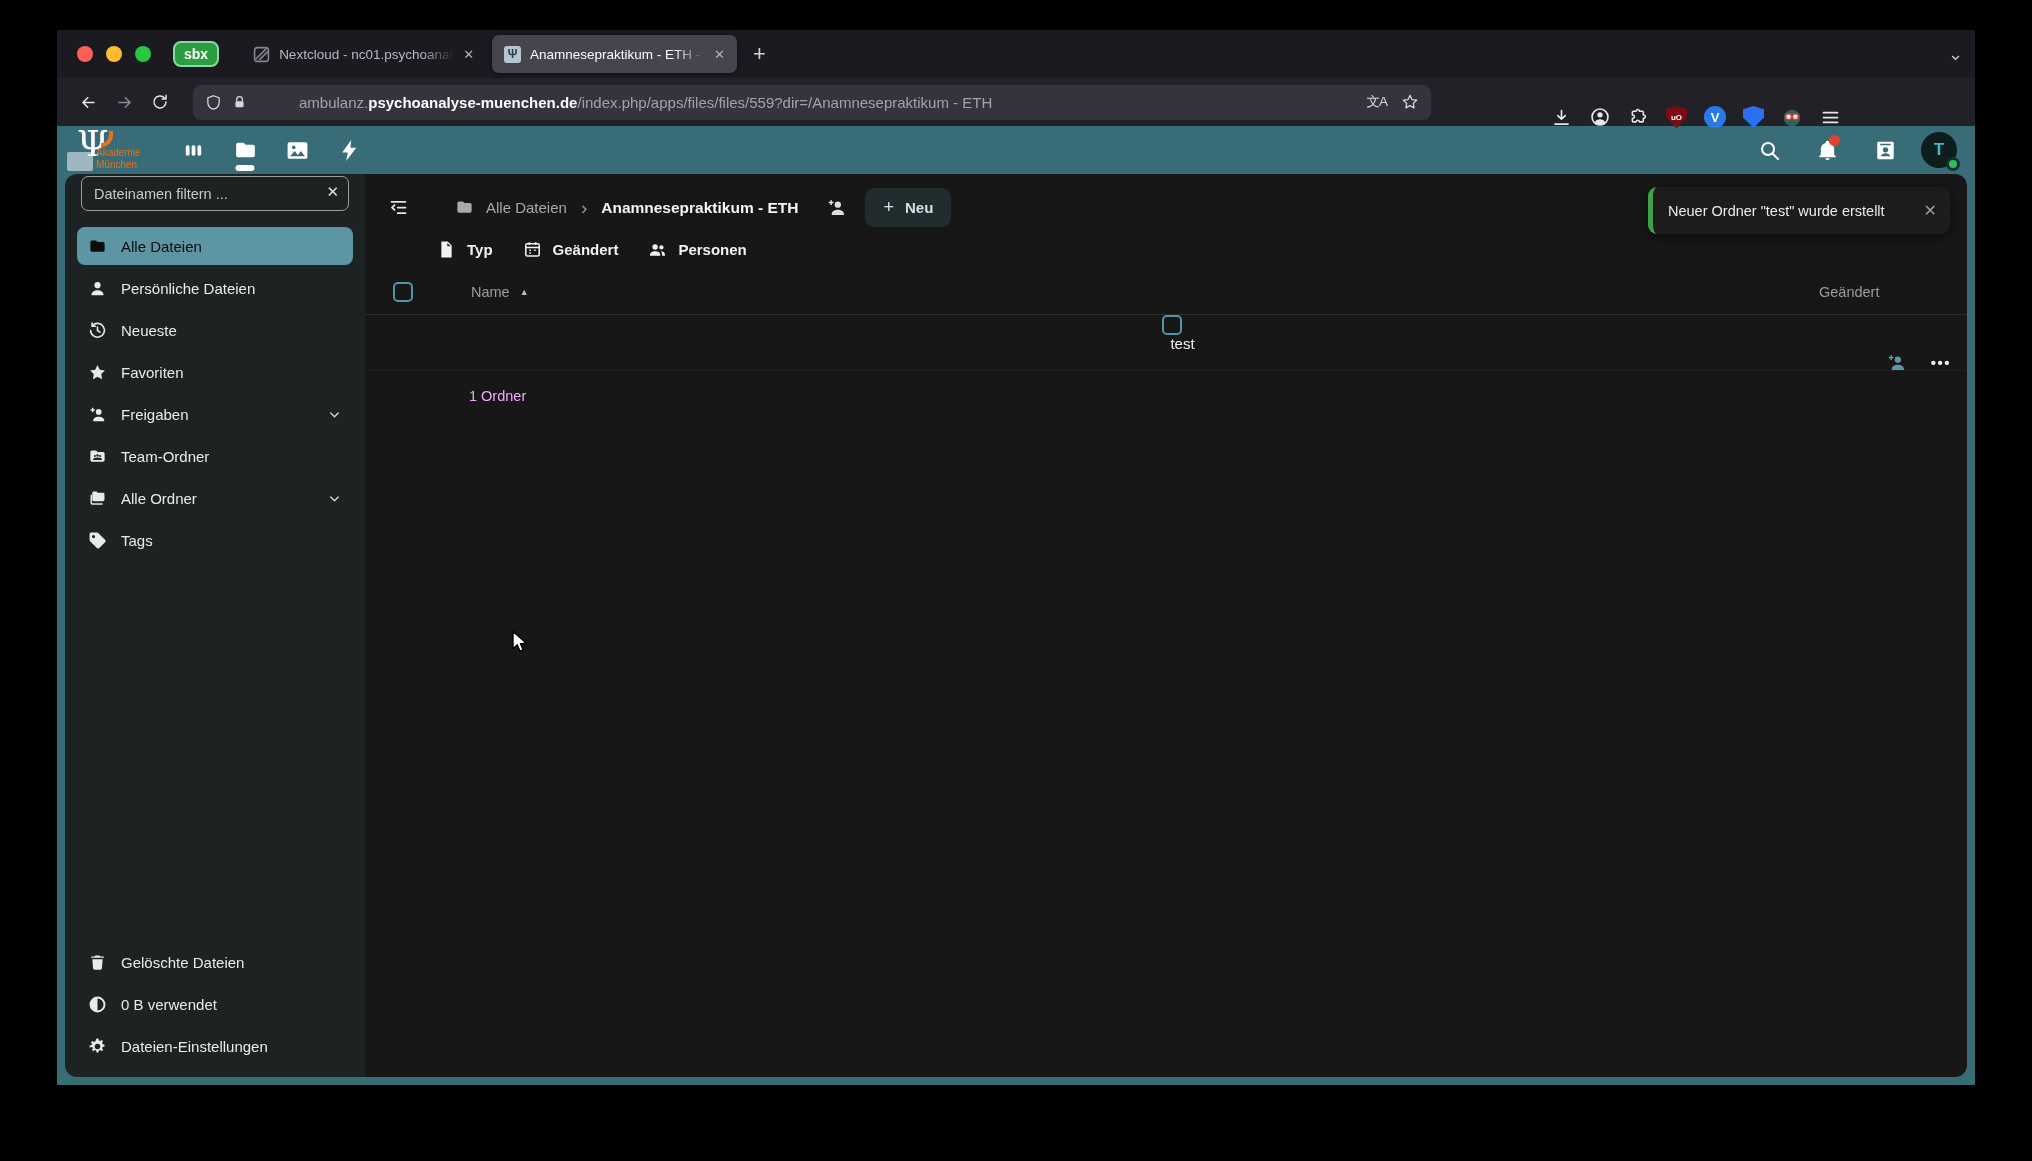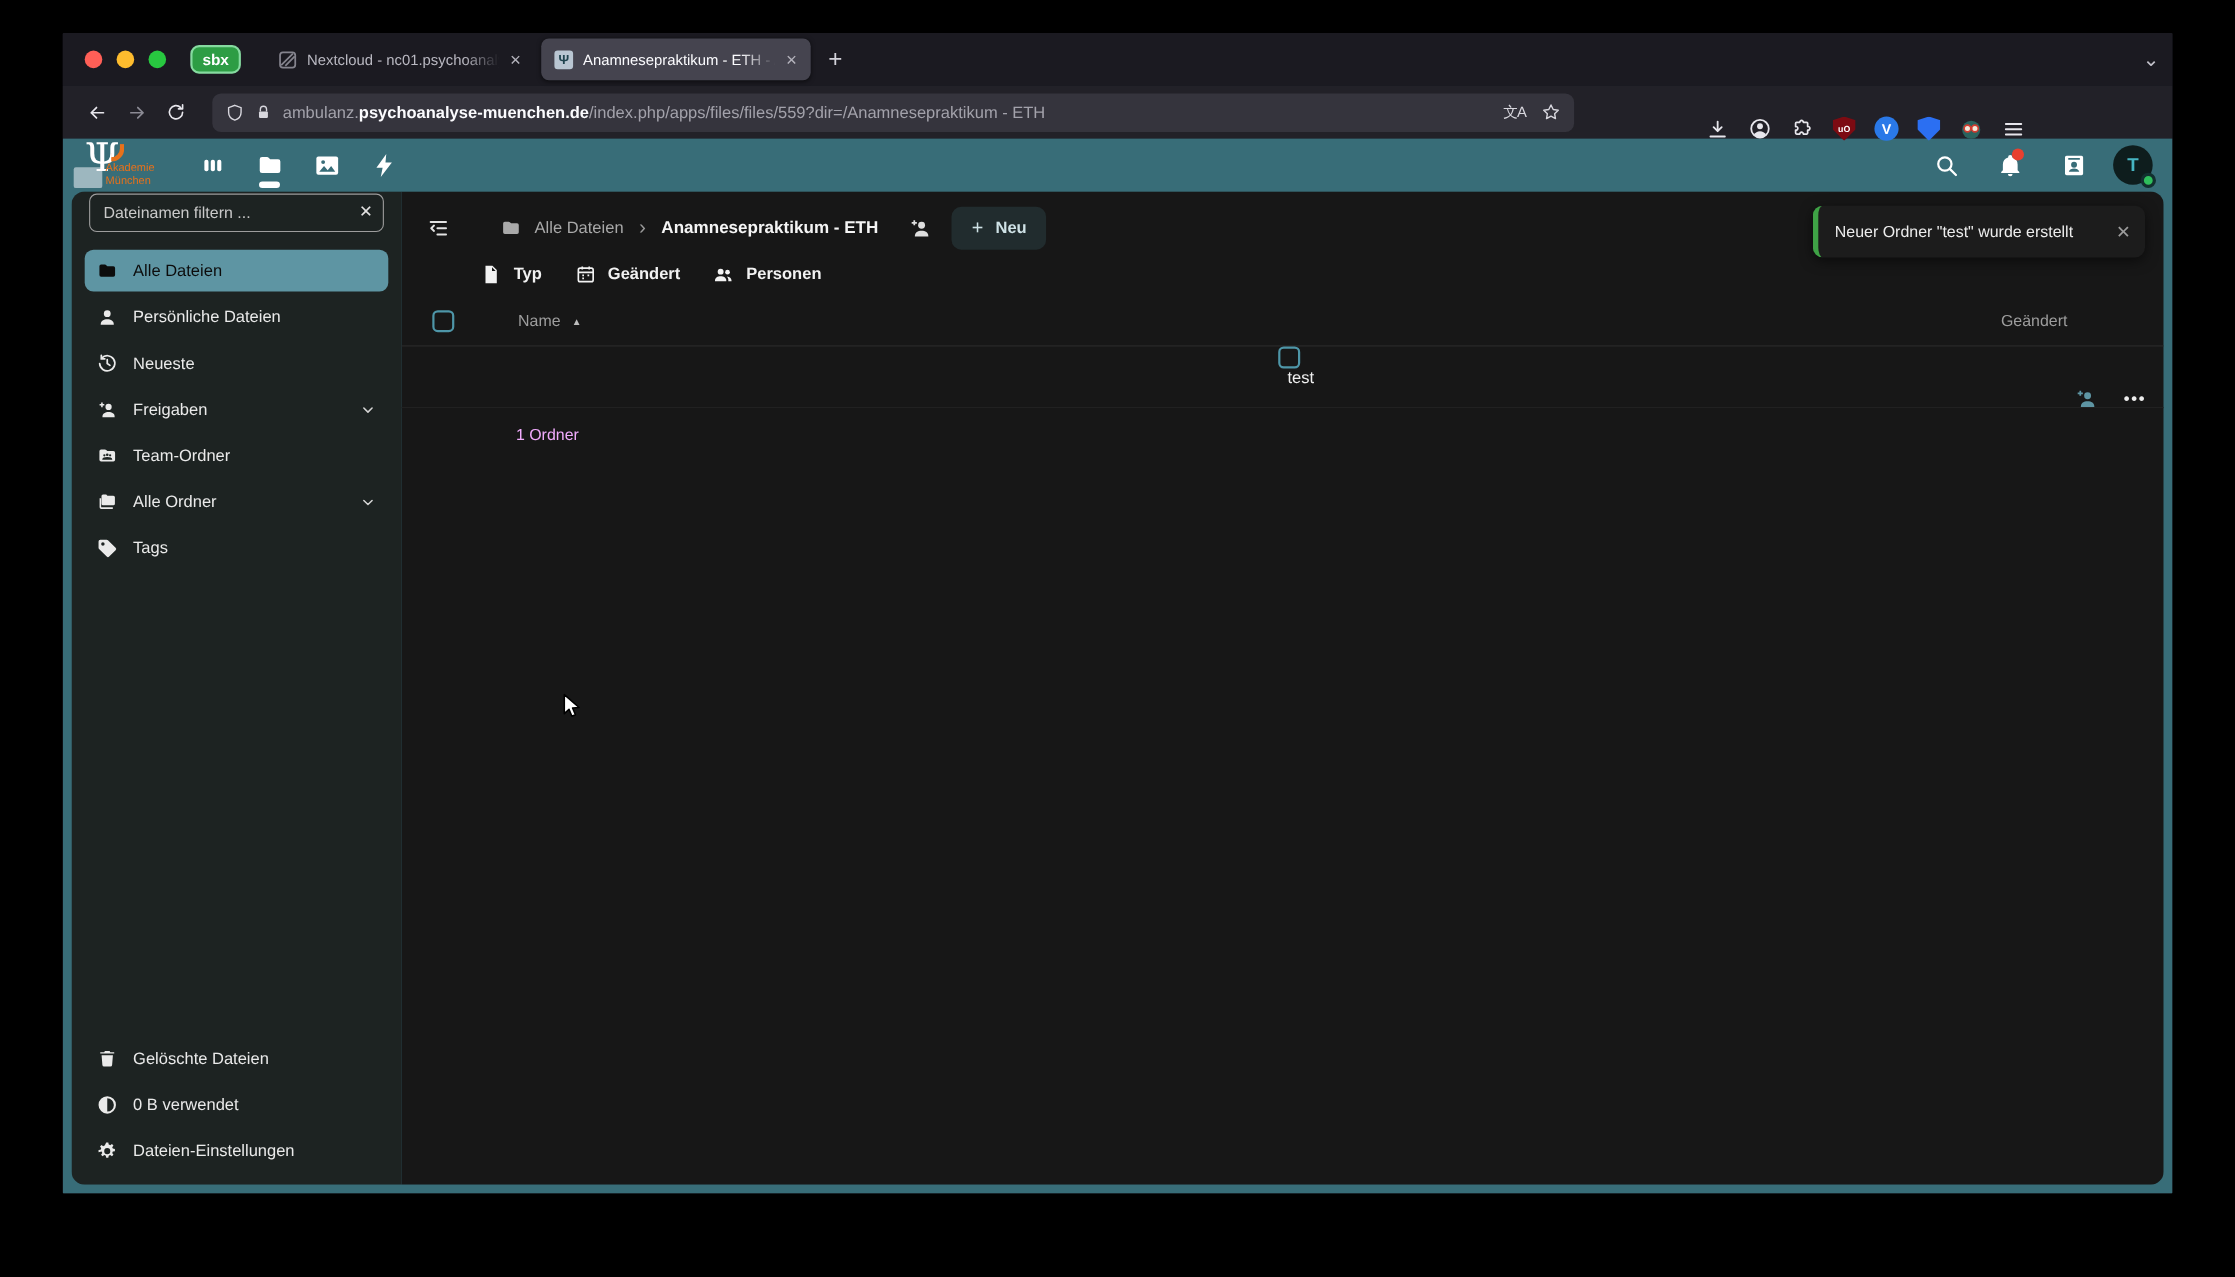--- a/index.html
+++ b/index.html
@@ -29,21 +29,21 @@
   .newtab { color:#d3d2da; font-size:22px; font-weight:300; margin-left:10px; }
   .alltabs { margin-left:auto; color:#c2c1ca; font-size:18px; }
 
   
   .navbar { height:48px; display:flex; align-items:center; background:#222128; padding:0 14px; gap:2px; }
   .nav-btn { width:34px; height:34px; display:flex; align-items:center; justify-content:center;
     color:#e7e6ec; border-radius:6px; }
   .nav-btn.dim { color:#8b8a94; }
   .urlbar { width:1238px; height:35px; background:#35343d; border-radius:8px; display:flex; align-items:center;
     padding:0 12px; gap:10px; margin:0 10px 0 14px; color:#d8d7de; font-size:15px; }
-  .url-text { flex:1; white-space:nowrap; overflow:hidden; }
+  .url-text { flex:1; white-space:nowrap; overflow:hidden;margin-left:42px; }
   .url-sub,.url-path { color:#a3a2ab; }
   .url-domain { color:#fbfbfe; font-weight:bold; }
   .urlbar-right { display:flex; align-items:center; gap:14px; color:#d8d7de; }
   .translate-glyph { font-size:13.5px; letter-spacing:-1px; }
   .ext-area { display:flex; align-items:center; gap:17px; margin-left:108px; color:#e7e6ec;margin-top:30px; }
   .badge-circle { width:22px; height:22px; border-radius:50%; background:#2a79e8; color:#fff; font-weight:bold;
     font-size:13px; display:flex; align-items:center; justify-content:center; }
   .shield-clip { width:21px; height:22px; display:flex; align-items:center; justify-content:center;
     clip-path:polygon(50% 0,100% 15%,100% 52%,50% 100%,0 52%,0 15%); color:#fff; font-weight:bold; font-size:8px; }
   .ublock { background:#7d0b12; }
@@ -313,20 +313,26 @@
         <div class="nav-item">
           <svg viewBox="0 0 24 24" fill="none" stroke="currentColor" stroke-width="2" stroke-linecap="round">
               <path d="M5.6 5.8A8.7 8.7 0 1 1 3.3 12"></path>
               <path d="M5.2 2.6v4h4"></path>
               <path d="M12 7.6V12l3.1 2.1"></path>
             </svg>
           <span>Neueste</span>
         </div>
         <div class="nav-item">
           <svg viewBox="0 0 24 24" fill="currentColor">
+              <path d="M12 2.6l2.9 5.9 6.5.9-4.7 4.6 1.1 6.4L12 17.4l-5.8 3 1.1-6.4-4.7-4.6 6.5-.9z"></path>
+            </svg>
+          <span>Favoriten</span>
+        </div>
+        <div class="nav-item">
+          <svg viewBox="0 0 24 24" fill="currentColor">
               <circle cx="13.5" cy="8.8" r="3.6"></circle>
               <path d="M6.5 20c0-3.5 3.1-5.3 7-5.3s7 1.8 7 5.3v.5h-14z"></path>
               <path d="M5 3.6h1.8v1.8h1.8v1.8H6.8V9H5V7.2H3.2V5.4H5z"></path>
             </svg>
           <span>Freigaben</span>
           <span class="ni-chevron">
               <svg viewBox="0 0 24 24" fill="none" stroke="currentColor" stroke-width="2.2" stroke-linecap="round" stroke-linejoin="round">
                 <path d="M6 9.5l6 6 6-6"></path>
               </svg>
             </span>

